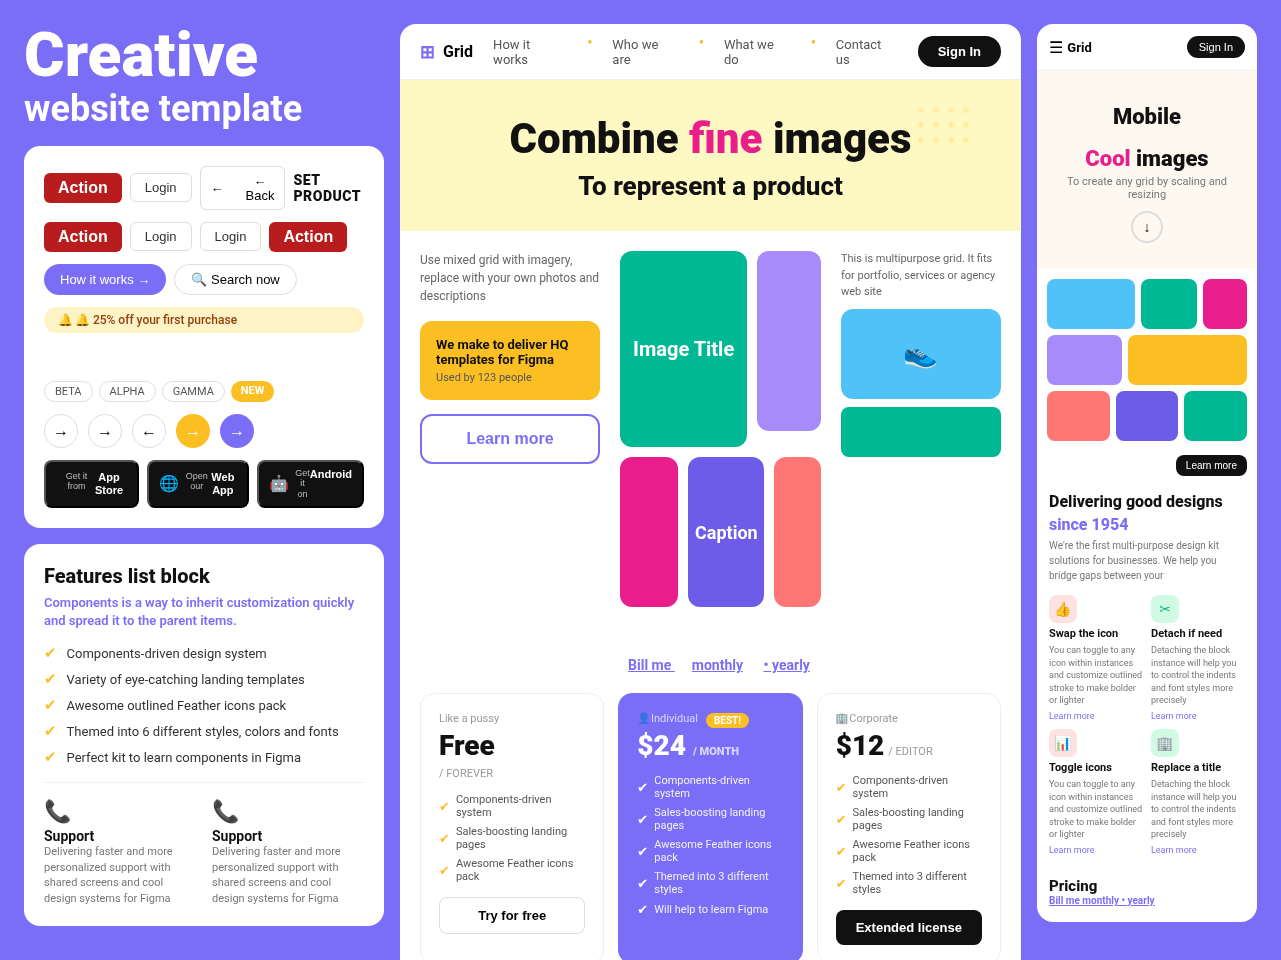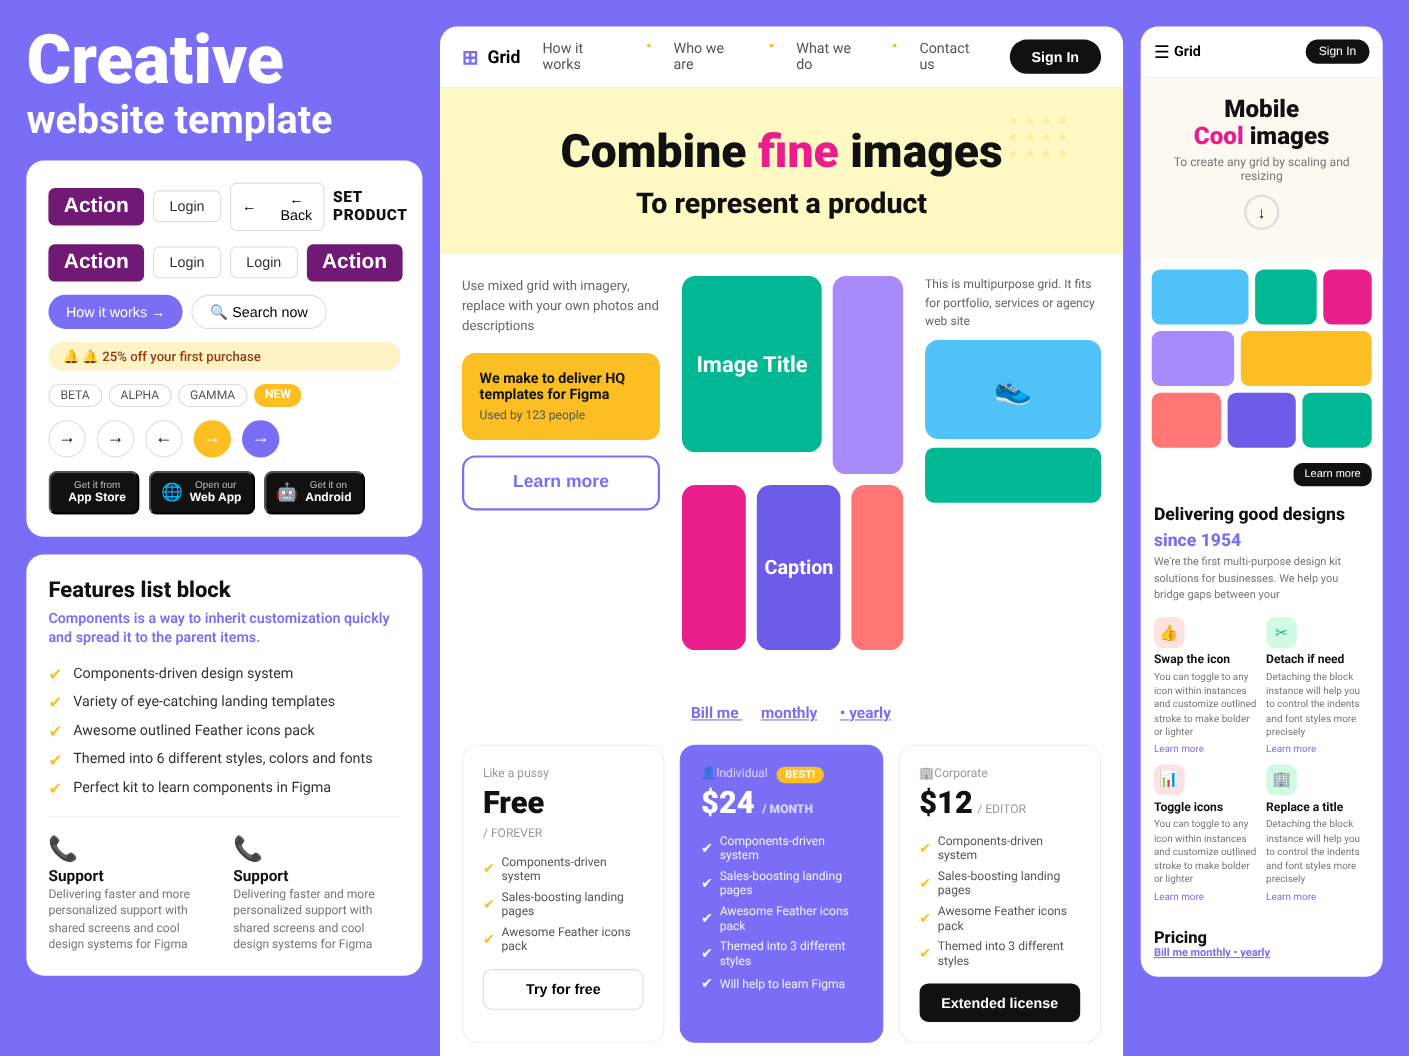--- a/index.html
+++ b/index.html
@@ -50,26 +50,26 @@
       gap: 12px;
     }
 
     .btn-row {
       display: flex;
       gap: 8px;
       align-items: center;
     }
 
     .btn-primary {
-      background: #701a75;
+      background: #b91c1c;
       color: white;
       border: none;
       border-radius: 6px;
       padding: 6px 14px;
-      font-size: 19px;
+      font-size: 16px;
       font-weight: 600;
       cursor: pointer;
     }
     .btn-outline {
       background: white;
       color: #333;
       border: 1.5px solid #ddd;
       border-radius: 6px;
       padding: 6px 14px;
       font-size: 13px;
@@ -129,20 +129,21 @@
       color: #92400e;
       display: inline-flex;
       align-items: center;
       gap: 6px;
       font-weight: 500;
     }
 
     .tags-row {
       display: flex;
       gap: 6px;
+      margin-top: 36px;
     }
     .tag {
       border: 1.5px solid #ddd;
       border-radius: 20px;
       padding: 3px 10px;
       font-size: 11px;
       color: #555;
     }
     .tag-new {
       background: #fbbf24;
@@ -195,21 +196,21 @@
       display: flex;
       align-items: center;
       gap: 6px;
       cursor: pointer;
     }
     .app-btn-icon {
       font-size: 16px;
     }
     .app-btn-text {
       display: flex;
-      flex-direction: column;
+      flex-direction: row;
       line-height: 1.2;
     }
     .app-btn-label {
       font-size: 9px;
       opacity: 0.7;
     }
     .app-btn-name {
       font-size: 11px;
       font-weight: 700;
     }
@@ -399,21 +400,21 @@
       gap: 10px;
     }
     .grid-row-1 {
       display: flex;
       gap: 10px;
     }
     .grid-cell-large {
       background: #00b894;
       border-radius: 12px;
       flex: 2;
-      height: 160px;
+      height: 196px;
       display: flex;
       align-items: center;
       justify-content: center;
       color: white;
       font-size: 20px;
       font-weight: 700;
     }
     .grid-cell-purple {
       background: #a78bfa;
       border-radius: 12px;
@@ -624,20 +625,21 @@
 
     .mobile-hero {
       background: #fef9f0;
       padding: 16px;
       text-align: center;
     }
     .mobile-hero-title {
       font-size: 22px;
       font-weight: 900;
       color: #111;
+      margin-top: 17px;
     }
     .mobile-cool {
       color: #e91e8c;
     }
     .mobile-hero-sub {
       font-size: 11px;
       color: #777;
       margin-top: 4px;
     }
     .mobile-download-btn {

